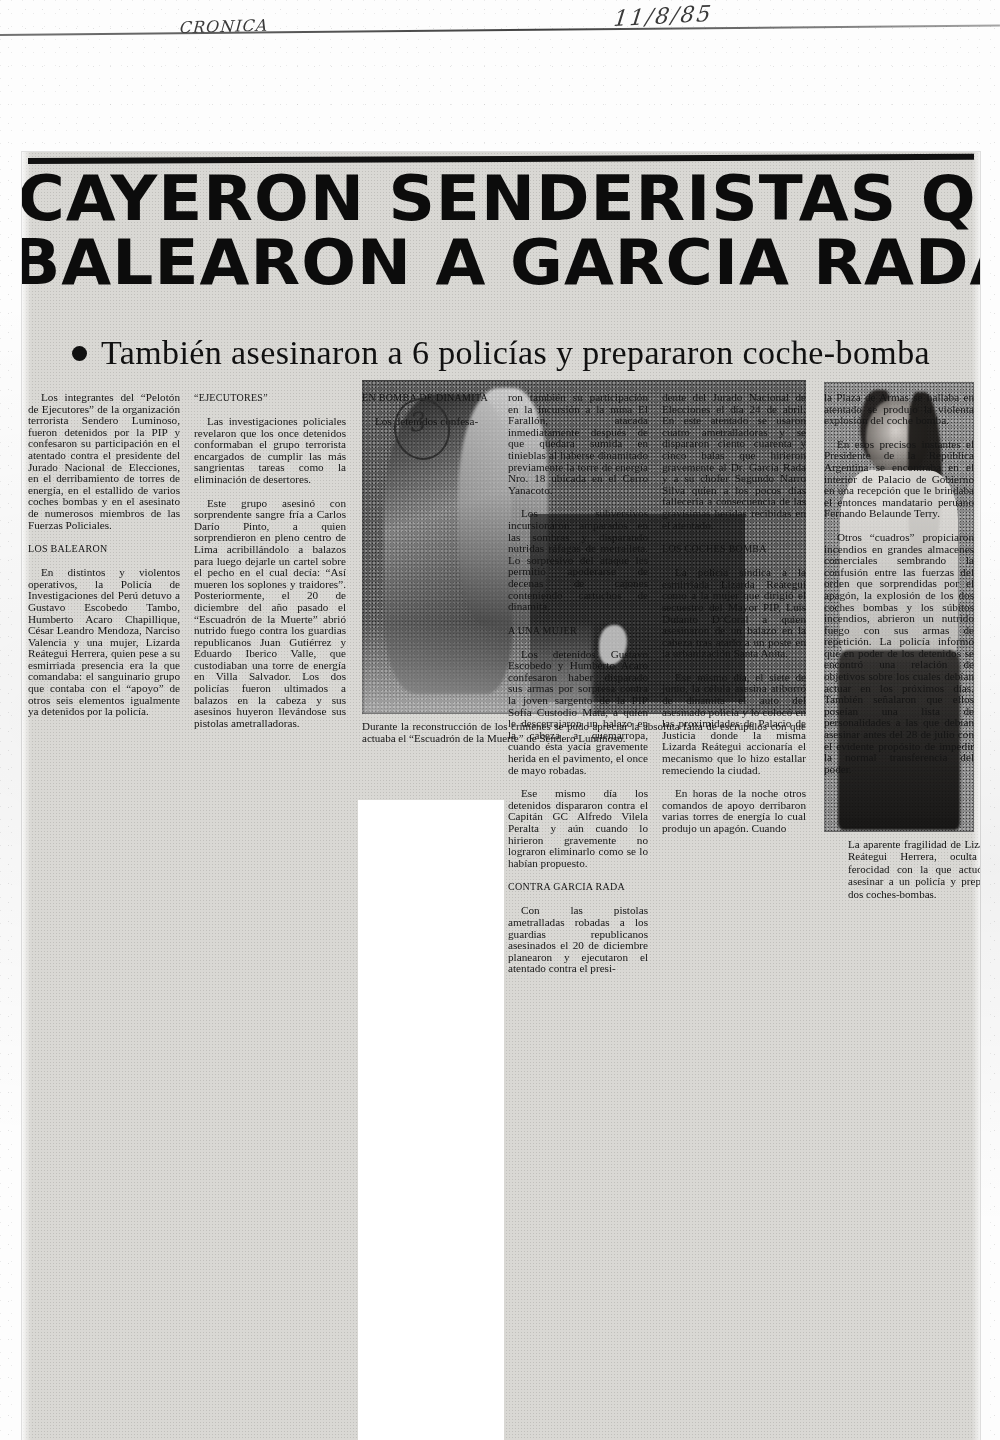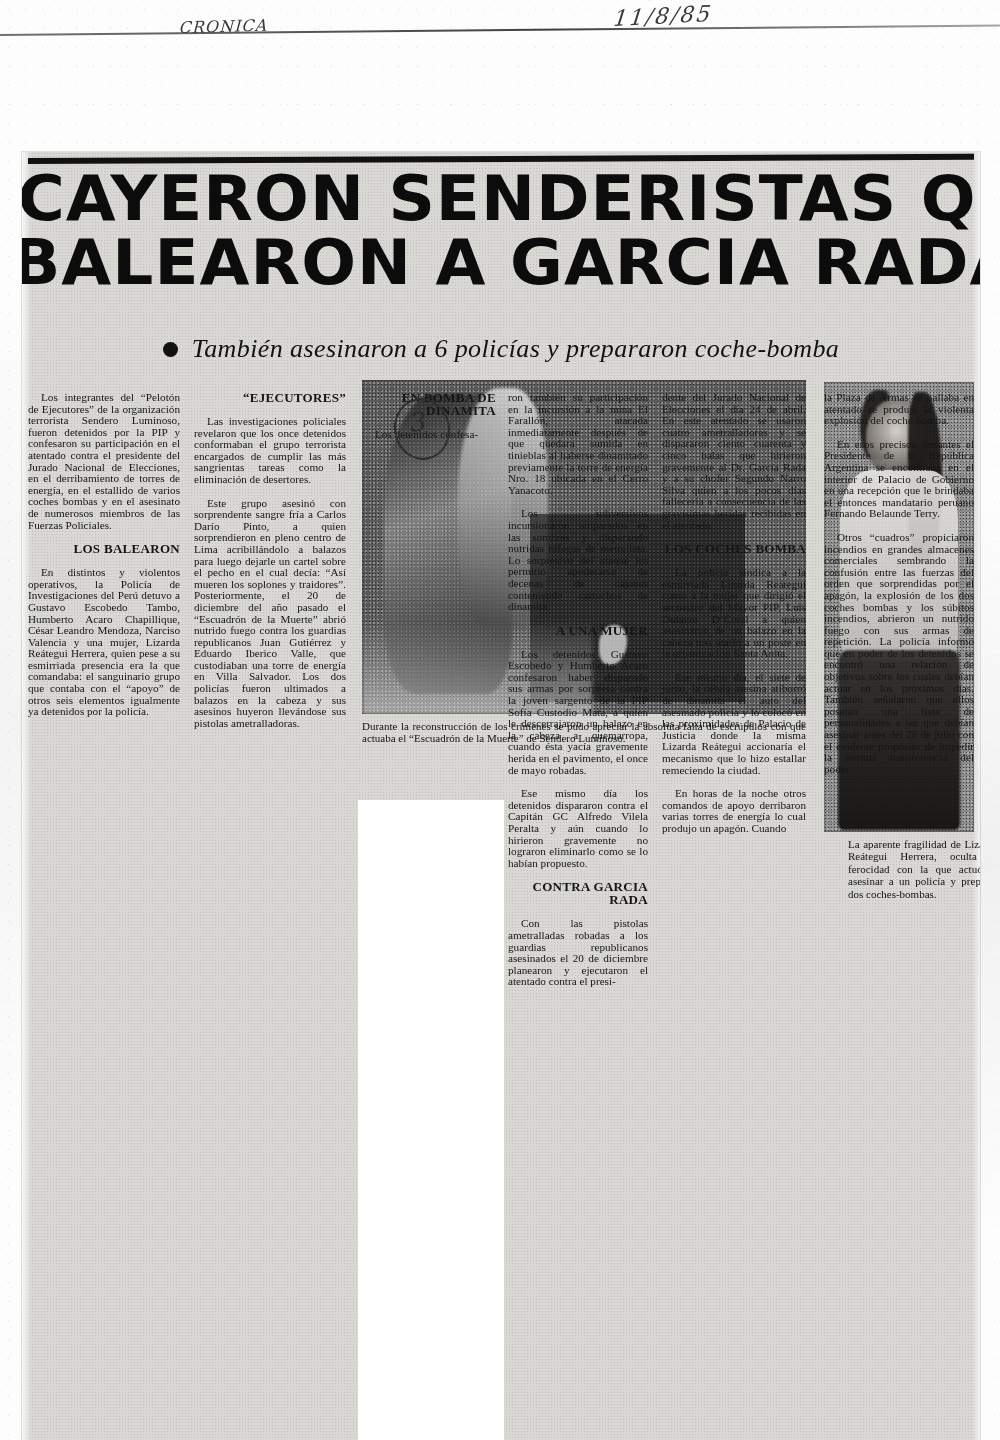--- a/index.html
+++ b/index.html
@@ -106,41 +106,41 @@
   
   #subhead-wrap{
     position:absolute;left:0;top:182px;width:958px;
     display:flex;align-items:center;justify-content:center;gap:14px;
   }
   #bullet{
     width:15px;height:15px;border-radius:50%;background:#111;flex:0 0 auto;
   }
   #subhead{
     font-family:"Liberation Serif", serif;
-    font-size:26px;color:#111;white-space:nowrap;letter-spacing:.4px;font-style:italic;
+    font-size:34px;color:#111;white-space:nowrap;letter-spacing:.4px;
   }
 
   
   #body{
     position:absolute;left:6px;top:228px;width:946px;height:1052px;
   }
   .col{
     position:absolute;top:0;
     font-size:11.2px;line-height:11.6px;
     color:#151515;
     text-align:justify;
     text-justify:inter-word;
     hyphens:none;
     -webkit-hyphens:none;
   }
   .col p{margin:12px 0 9px 0;text-indent:13px;}
   .col p.noind{text-indent:0;}
   .sec{
-    text-align:right;font-weight:bold;text-indent:0;
-    margin:11px 0 8px 0;font-size:13px;letter-spacing:.3px;
+    text-align:left;font-weight:normal;text-indent:0;
+    margin:11px 0 8px 0;font-size:10px;letter-spacing:.3px;
     line-height:13px;
   }
 
   #col1{left:0;width:152px;}
   #col2{left:166px;width:152px;}
   #col3{left:334px;width:134px;}
   #col4{left:480px;width:140px;}
   #col5{left:634px;width:144px;}
   #col6{left:796px;width:150px;}
 

